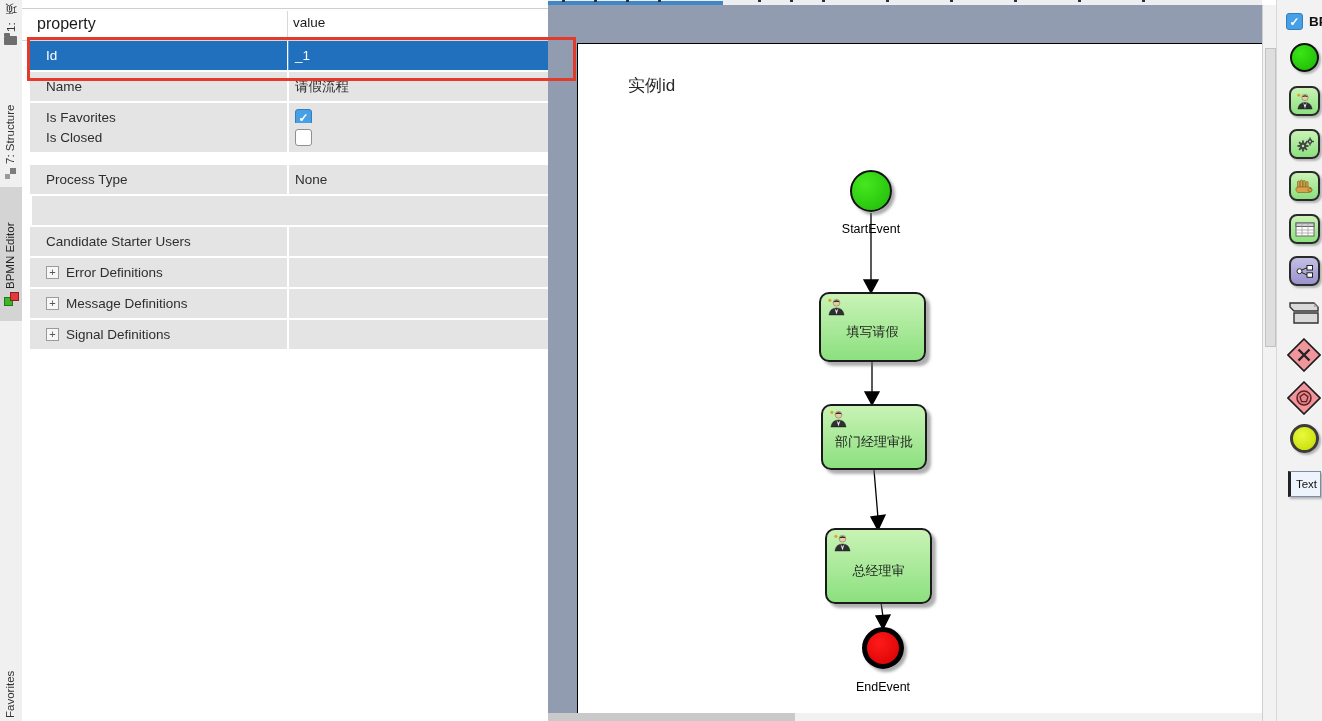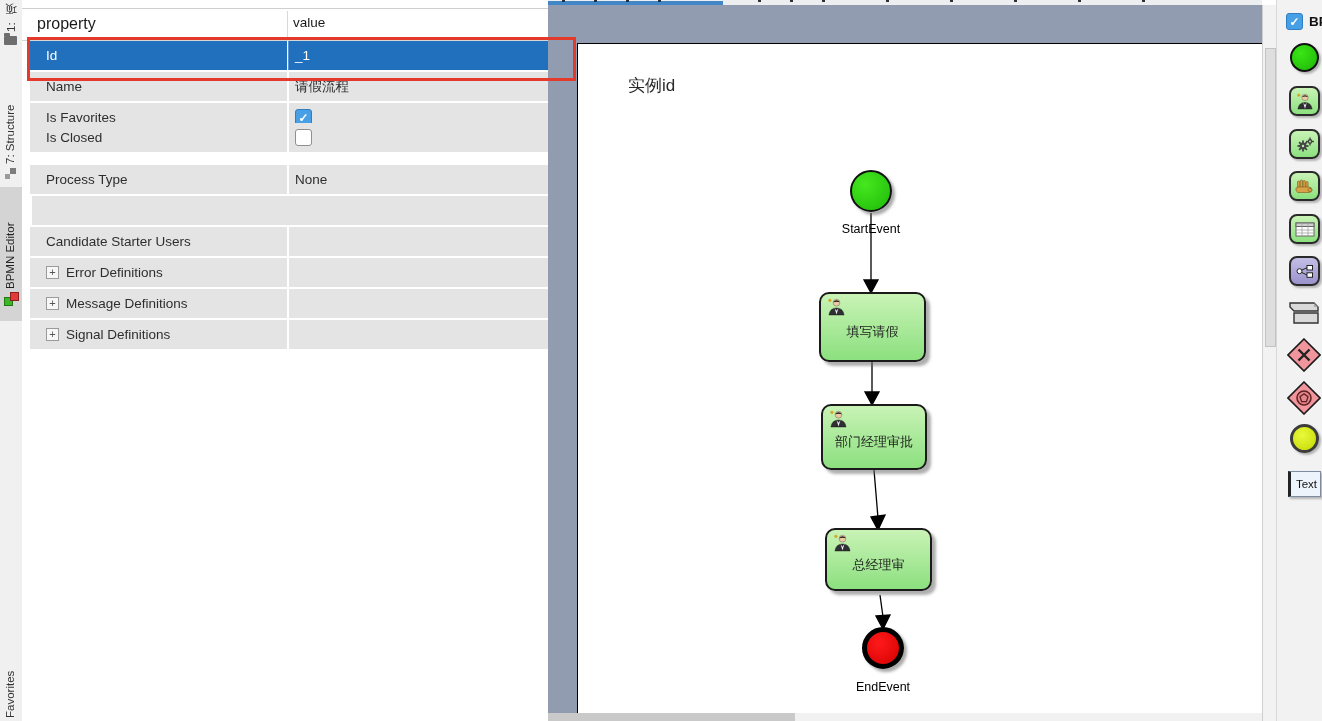--- a/index.html
+++ b/index.html
@@ -205,21 +205,21 @@
         <svg class="person" width="19" height="18" viewBox="0 0 20 19">
           <circle cx="3" cy="2.5" r="1.6" fill="#d9a520"></circle>
           <circle cx="10" cy="5" r="3.6" fill="#ecc9a0" stroke="#444" stroke-width="0.4"></circle>
           <path d="M6.4,4.6 Q10,0.2 13.6,4.6 Q10,3.2 6.4,4.6 Z" fill="#1c1c1c"></path>
           <path d="M2,18 Q3,10.5 10,10.5 Q17,10.5 18,18 Z" fill="#2e2e33" stroke="#111" stroke-width="0.4"></path>
           <path d="M8,10.8 L10,13.5 L12,10.8 L10,17.5 Z" fill="#f2f2f2"></path>
         </svg>
         <span class="tlabel">部门经理审批</span>
       </div>
 
-      <div class="task" style="left:247px;top:484px;width:107px;height:63px;text-align:right;">
+      <div class="task" style="left:247px;top:484px;width:107px;height:76px;text-align:right;">
         <svg class="person" width="19" height="18" viewBox="0 0 20 19">
           <circle cx="3" cy="2.5" r="1.6" fill="#d9a520"></circle>
           <circle cx="10" cy="5" r="3.6" fill="#ecc9a0" stroke="#444" stroke-width="0.4"></circle>
           <path d="M6.4,4.6 Q10,0.2 13.6,4.6 Q10,3.2 6.4,4.6 Z" fill="#1c1c1c"></path>
           <path d="M2,18 Q3,10.5 10,10.5 Q17,10.5 18,18 Z" fill="#2e2e33" stroke="#111" stroke-width="0.4"></path>
           <path d="M8,10.8 L10,13.5 L12,10.8 L10,17.5 Z" fill="#f2f2f2"></path>
         </svg>
         <span class="tlabel">总经理审</span>
       </div>
 

